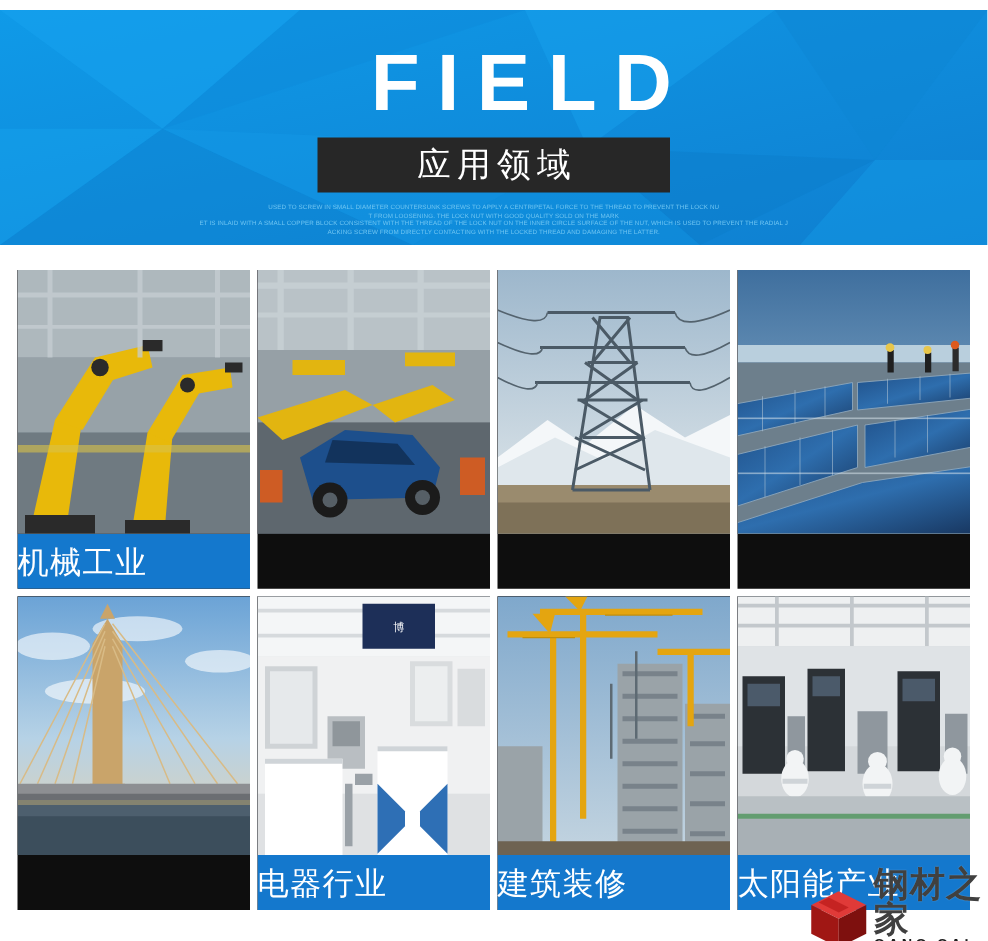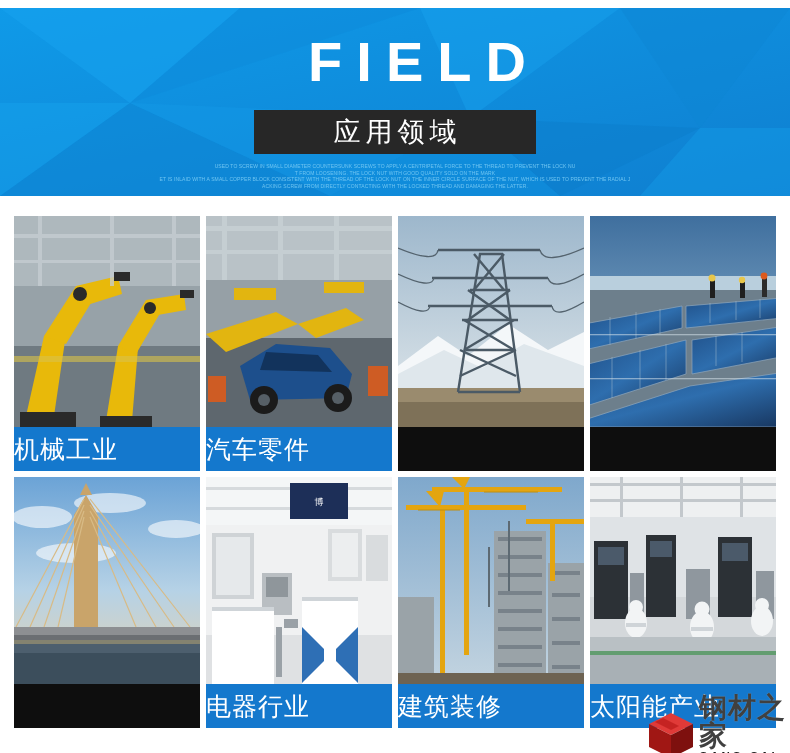--- a/index.html
+++ b/index.html
@@ -28,21 +28,21 @@
   .banner-inner {
     position: relative;
     width: 100%; height: 100%;
     z-index: 3;
   }
   .field-title {
     position: absolute;
     left: 0; right: 0; top: 26px;
     text-align: center;
     color: #ffffff;
-    font-size: 56px;
+    font-size: 64px;
     font-weight: bold;
     letter-spacing: 14px;
     text-indent: 14px;
     line-height: 1;
     font-family: "Liberation Sans", "DejaVu Sans", sans-serif;
     margin-left: 44px;
   }
   .subtitle-bar {
     position: absolute;
     left: 50%;
@@ -258,23 +258,20 @@
         </g>
         <g fill="#565f66">
             <circle cx="58" cy="184" r="6"></circle>
             <circle cx="132" cy="182" r="6"></circle>
           </g>
         <g fill="#e25b18" opacity="0.85">
           <rect x="2" y="160" width="18" height="26"></rect>
           <rect x="162" y="150" width="20" height="30"></rect>
         </g>
       </svg>
-    </div>
-    <div class="label-bar">
-      <span>汽车零件</span>
     </div>
   </div>
 
   <div class="cell">
     <div class="photo">
       <svg width="100%" height="100%" viewBox="0 0 186 211" preserveAspectRatio="xMidYMid slice">
         <defs>
           <linearGradient id="sky3" x1="0" y1="0" x2="0" y2="1">
             <stop offset="0%" stop-color="#9db7cc"></stop>
             <stop offset="70%" stop-color="#cfdbe3"></stop>

